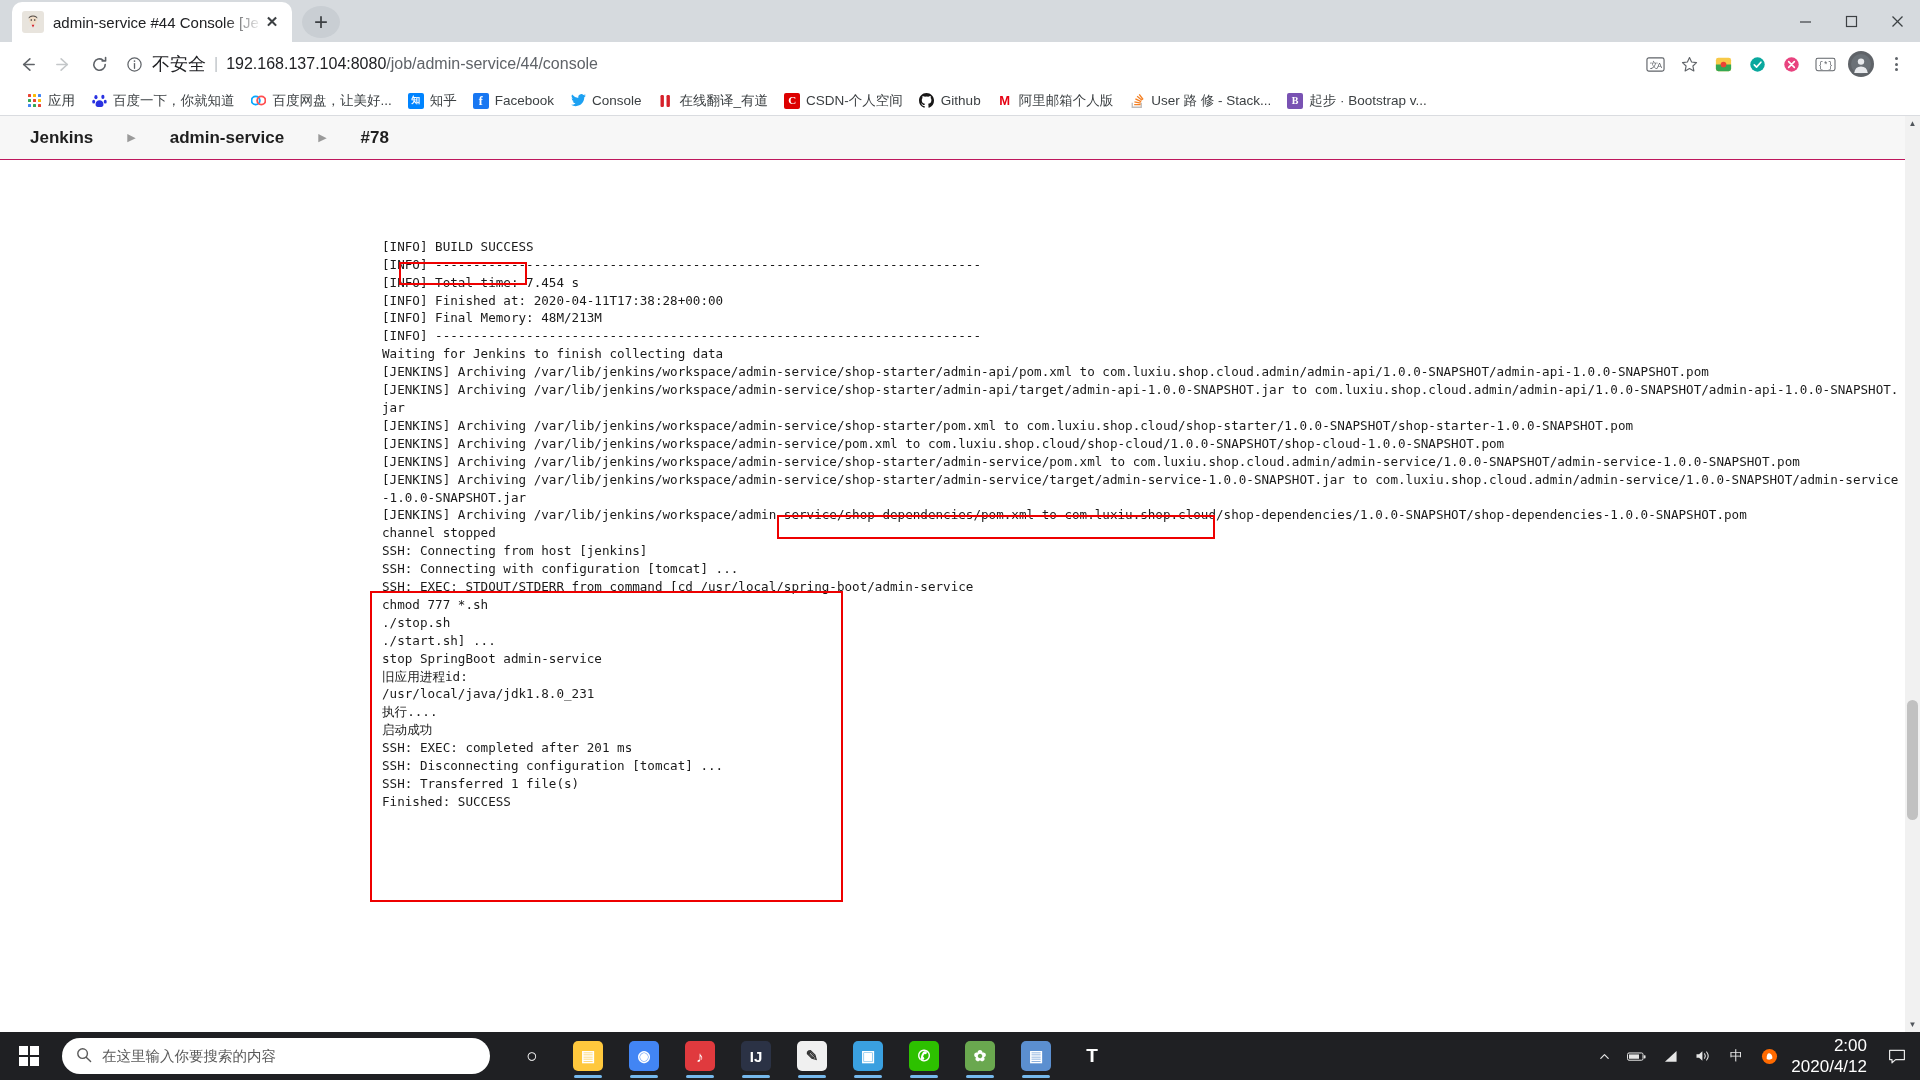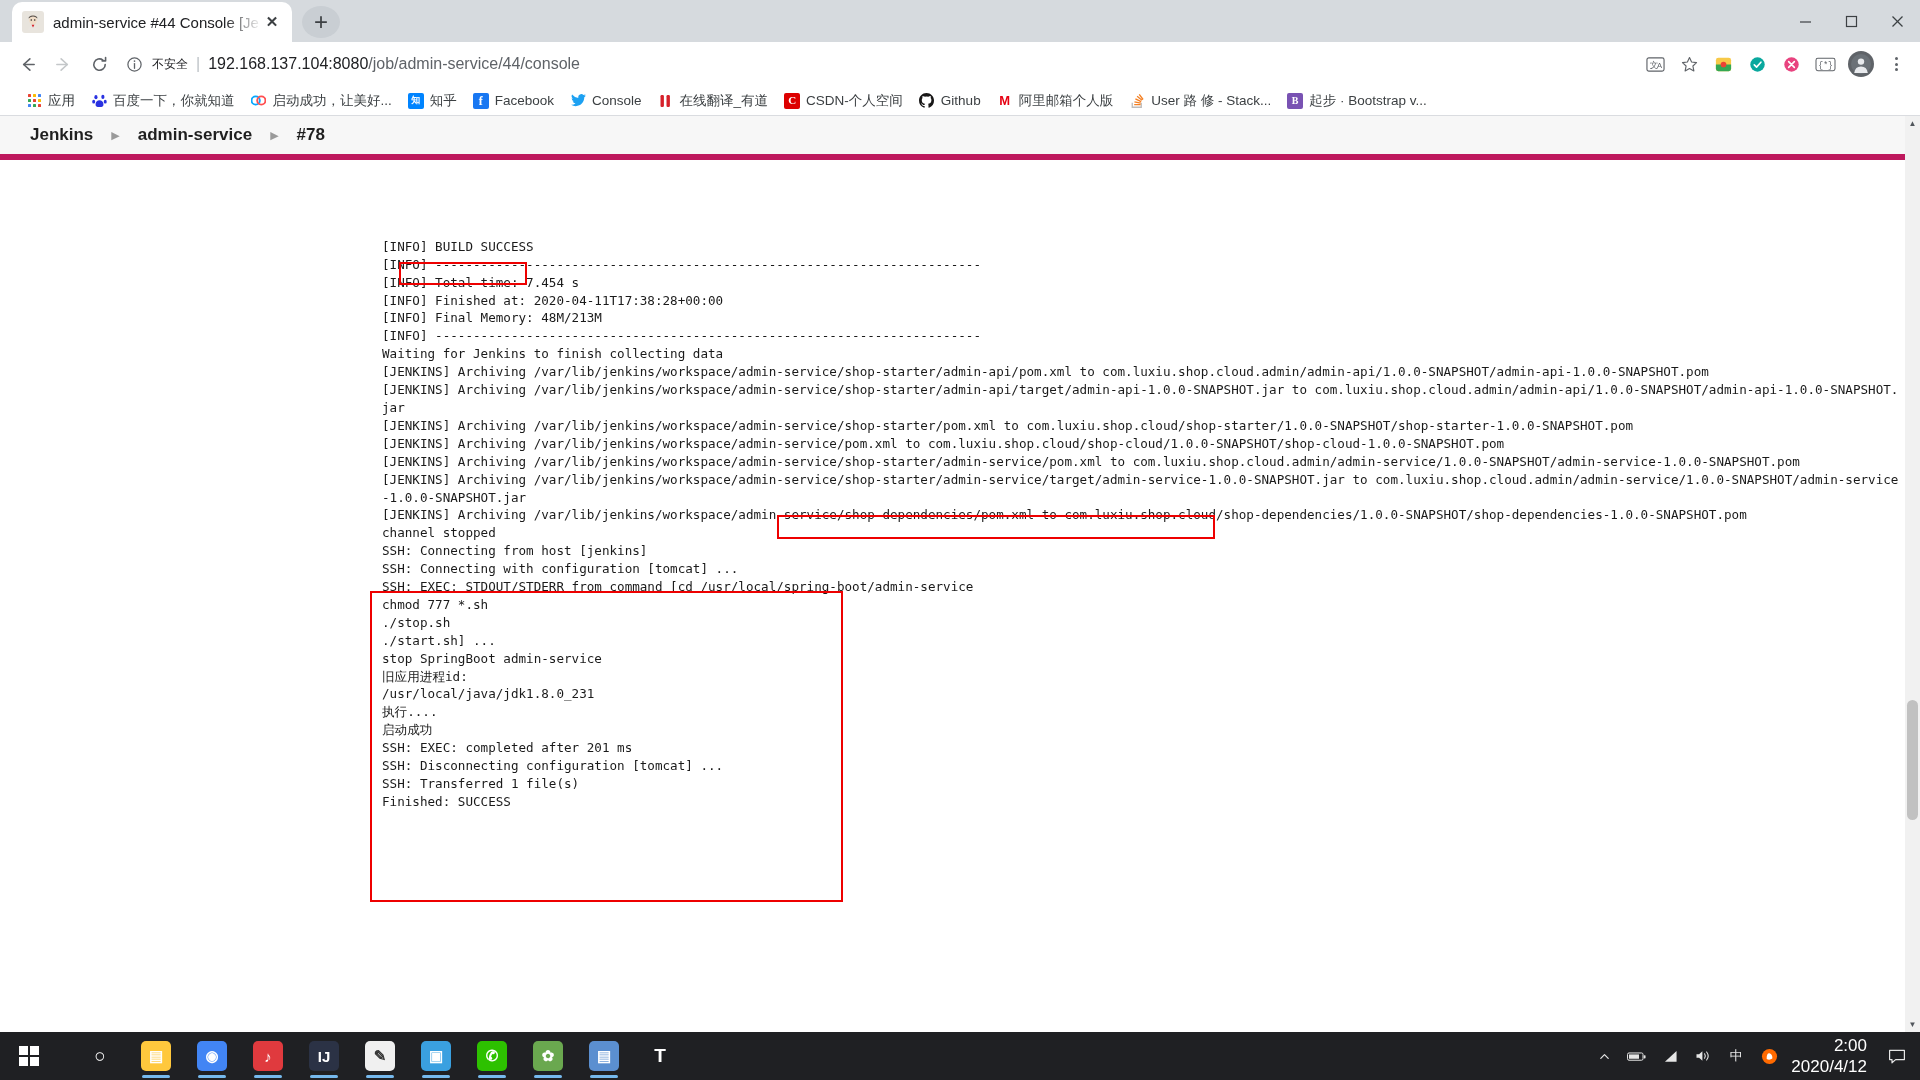--- a/index.html
+++ b/index.html
@@ -53,21 +53,21 @@
     height: 44px; background:#fff; display:flex; align-items:center;
     padding: 0 10px; gap: 2px;
   }
   .navbtn { width:34px;height:34px;display:flex;align-items:center;justify-content:center;color:#5f6368;flex:none; }
   .omnibox {
     flex: 1 1 auto; height: 30px; margin: 0 8px 0 6px;
     display:flex; align-items:center; gap: 8px;
     font-size: 16px; color: #202124;
   }
   .omni-info { width:20px;height:20px;display:flex;align-items:center;justify-content:center;color:#5f6368; flex:none;}
-  .omni-warn { color:#202124; font-size:12px; white-space:nowrap; }
+  .omni-warn { color:#202124; font-size:18px; white-space:nowrap; }
   .omni-sep { color:#bdc1c6; }
   .omni-url { font-size:16px; color:#5f6368; white-space:nowrap; }
   .omni-url .host { color:#202124; }
   .tb-icons { display:flex; align-items:center; gap:4px; flex:none; }
   .tb-icon { width:30px;height:30px;display:flex;align-items:center;justify-content:center;color:#5f6368;font-size:15px; }
   .avatar-btn { width:26px;height:26px;border-radius:50%;background:#5f6368;display:flex;align-items:center;justify-content:center;color:#fff;font-size:13px;margin:0 4px;}
   .kebab { width:28px;height:30px;display:flex;flex-direction:column;align-items:center;justify-content:center;gap:2.5px;}
   .kebab i { width:3px;height:3px;border-radius:50%;background:#5f6368;display:block;}
 
   .bookmarks {
@@ -76,22 +76,22 @@
     overflow: hidden;
   }
   .bm { display:flex; align-items:center; gap:6px; padding: 2px 8px; font-size:13.5px; color:#3c4043; white-space:nowrap; flex:none;}
   .bm-ic { width:16px;height:16px;flex:none;display:flex;align-items:center;justify-content:center;border-radius:2px;font-size:10px;color:#fff;font-weight:700;line-height:1;}
   .apps-grid { display:grid; grid-template-columns: repeat(3,3px); grid-template-rows: repeat(3,3px); gap:2px; }
   .apps-grid i { width:3px;height:3px;display:block;border-radius:0.5px;}
 
   
   .page { background:#fff; height: calc(1080px - 42px - 44px - 30px); position:relative; }
   .jk-header {
-    height: 44px; background:#f7f7f7; border-bottom:6px solid #be185d;
-    display:flex; align-items:center; padding-left: 22px; gap: 0px;
+    height: 44px; background:#f7f7f7; border-bottom:1px solid #be185d;
+    display:flex; align-items:center; padding-left: 22px; gap: 16px;
   }
   .crumb { font-size: 17px; font-weight:700; color:#1f1f1f; padding: 0 8px; }
   .crumb-sep { color:#9a9a9a; font-size:11px; padding:0 10px; }
 
   .console {
     padding: 18px 0 0 0;
     font-family: "DejaVu Sans Mono", "Liberation Mono", monospace;
     font-size: 12.6px;
     line-height: 17.9px;
     color: #1a1a1a;
@@ -301,21 +301,21 @@
       </span>
       <span>百度一下，你就知道</span>
     </div>
     <div class="bm">
       <span class="bm-ic" style="background:#fff">
         <svg width="15" height="15" viewBox="0 0 16 16">
             <circle cx="5" cy="8" r="4.4" fill="none" stroke="#06a7ff" stroke-width="2"></circle>
             <circle cx="11" cy="8" r="4.4" fill="none" stroke="#ff4d4f" stroke-width="2"></circle>
           </svg>
       </span>
-      <span>启动成功，让美好...</span>
+      <span>百度网盘，让美好...</span>
     </div>
     <div class="bm">
       <span class="bm-ic" style="background:#0084ff;font-size:9px">知</span>
       <span>知乎</span>
     </div>
     <div class="bm">
       <span class="bm-ic" style="background:#1877f2;font-size:12px;font-family:'Liberation Serif',serif">f</span>
       <span>Facebook</span>
     </div>
     <div class="bm">
@@ -400,20 +400,29 @@
 
   <div class="taskbar">
     <div class="start">
       <span class="win-logo">
           <i></i>
           <i></i>
           <i></i>
           <i></i>
         </span>
     </div>
+    <div class="tb-search">
+      <span>
+        <svg width="16" height="16" viewBox="0 0 16 16">
+            <circle cx="6.6" cy="6.6" r="4.8" fill="none" stroke="#5a5a5a" stroke-width="1.4"></circle>
+            <line x1="10.2" y1="10.2" x2="14.6" y2="14.6" stroke="#5a5a5a" stroke-width="1.4" stroke-linecap="round"></line>
+          </svg>
+      </span>
+      <span>在这里输入你要搜索的内容</span>
+    </div>
     <div class="tb-apps" id="taskbar-apps">
         <div class="tb-app">
           <span class="glyph" style="background: transparent; color: rgb(255, 255, 255); font-size: 19px;">○</span>
         </div>
         <div class="tb-app">
           <span class="glyph" style="background: rgb(255, 200, 61);">▤</span>
           <span class="underline"></span>
         </div>
         <div class="tb-app">
           <span class="glyph" style="background: rgb(66, 133, 244);">◉</span>

